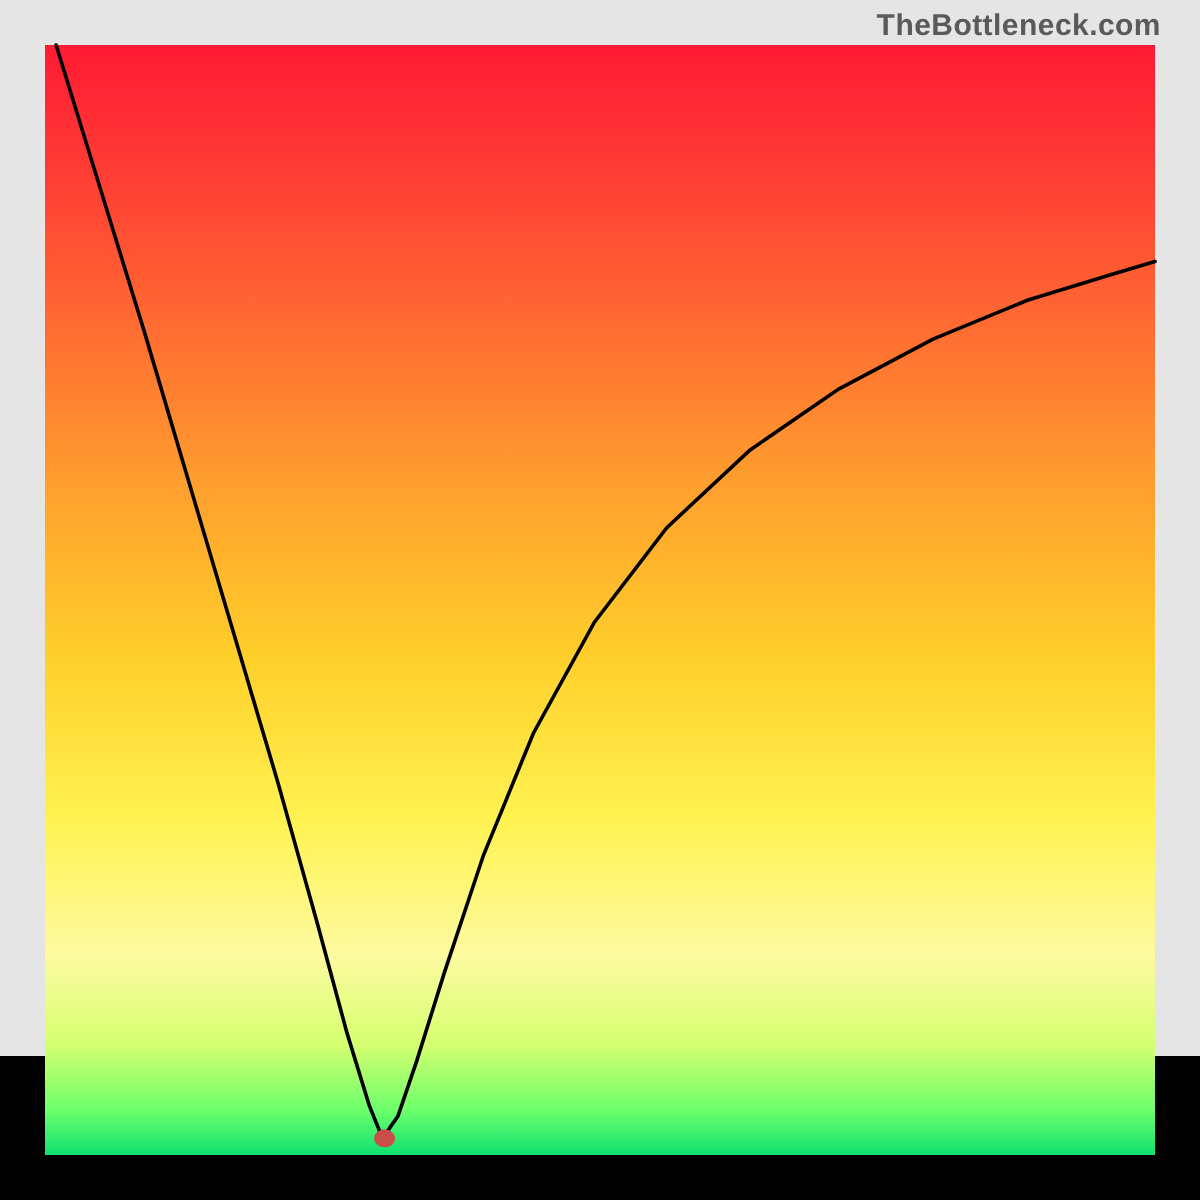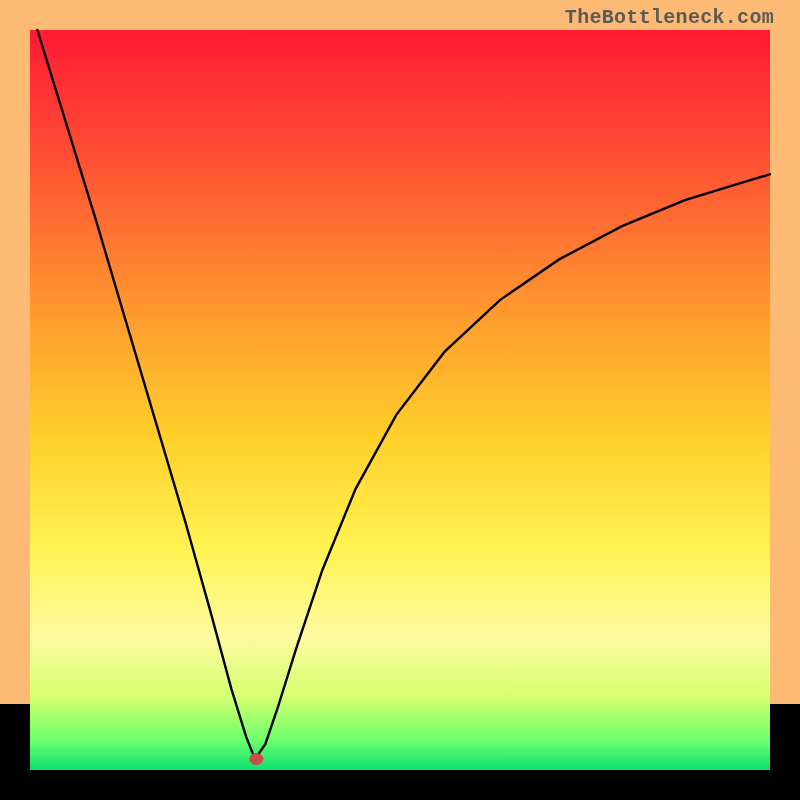--- a/index.html
+++ b/index.html
@@ -10,22 +10,21 @@
     background: #000;
     overflow: hidden;
     font-family: Arial, Helvetica, sans-serif;
   }
   .frame {
     position: absolute;
     top: 0;
     left: 0;
     width: 800px;
     height: 704px;
-    background: #fdba74;
-    font-family: Liberation Mono, monospace;
+    background: #e5e5e5;
   }
   .plot {
     position: absolute;
     top: 30px;
     left: 30px;
     width: 740px;
     height: 740px;
     
     background: linear-gradient(
       to bottom,

